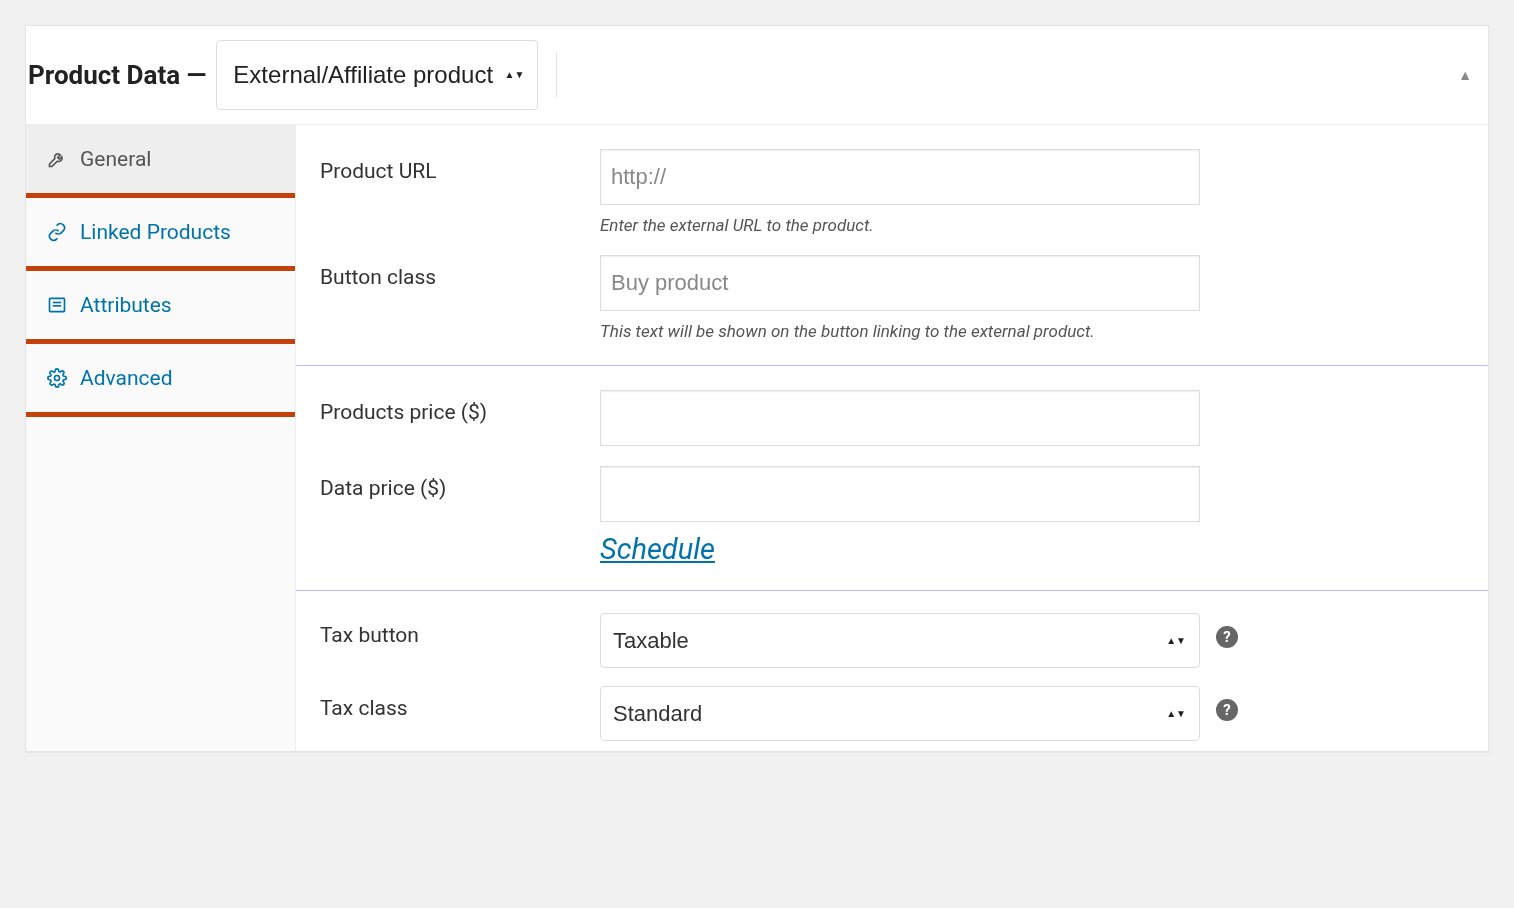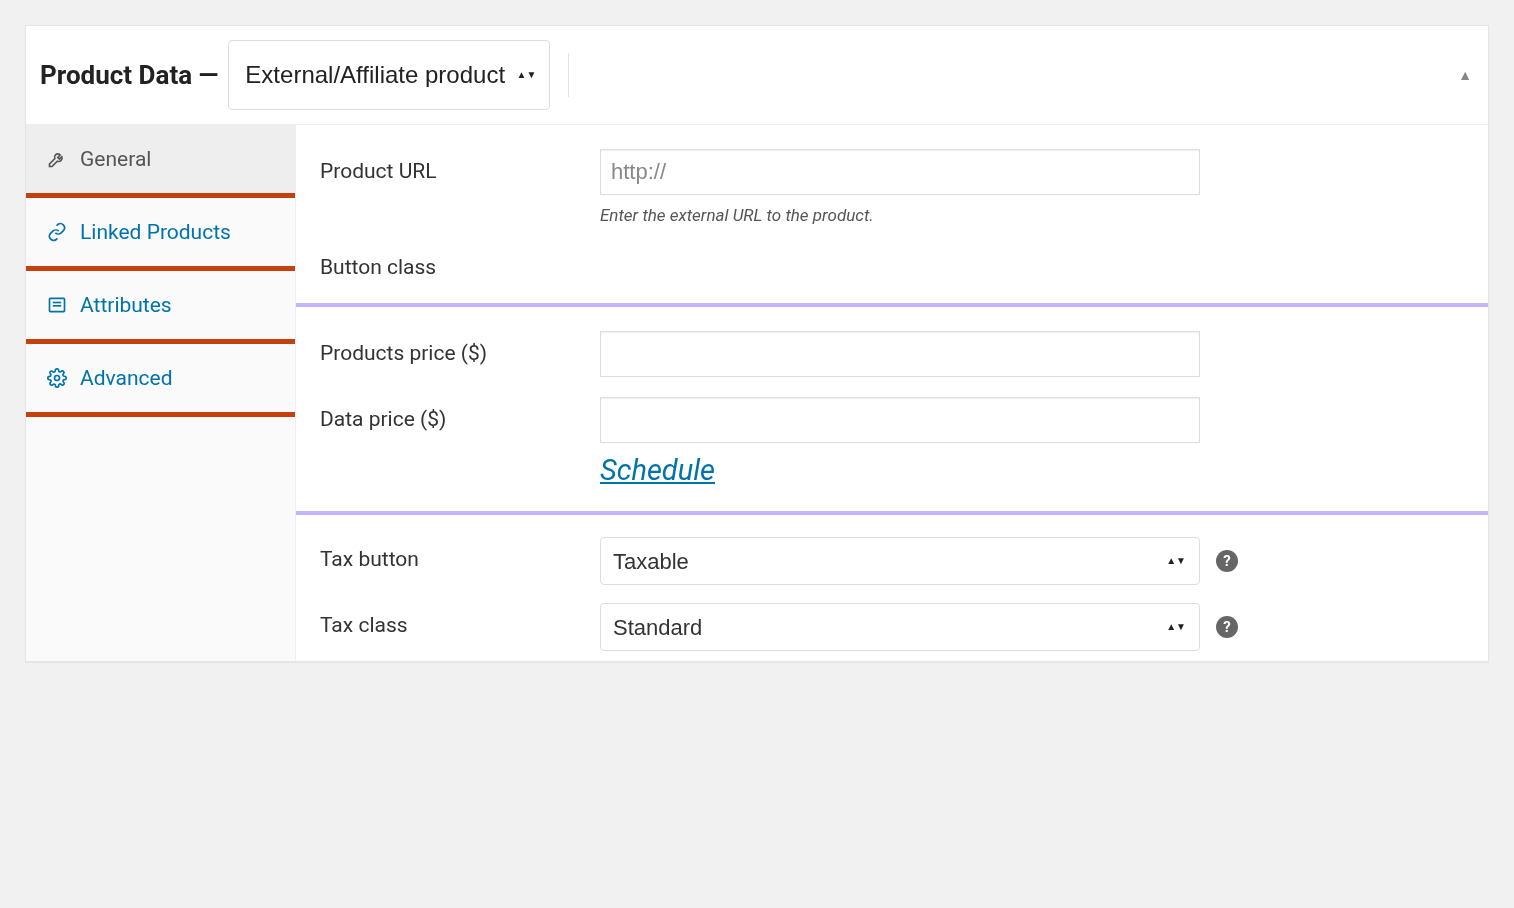--- a/index.html
+++ b/index.html
@@ -12,21 +12,21 @@
     color: #333;
   }
   .postbox {
     background: #fff;
     border: 1px solid #e5e5e5;
     box-shadow: 0 1px 1px rgba(0,0,0,0.04);
   }
   .postbox-header {
     display: flex;
     align-items: center;
-    padding: 14px 18px 14px 14px;
+    padding: 14px 18px 14px 2px;
     position: relative;
     border-bottom: 1px solid #eee;
   }
   .postbox-title {
     font-size: 26px;
     font-weight: 700;
     color: #222;
     margin-right: 6px;
   }
   .type-select {
@@ -105,21 +105,21 @@
   ul.tabs .tab-icon {
     width: 22px;
     display: inline-flex;
     justify-content: center;
     color: inherit;
   }
   .content {
     flex: 1;
   }
   .options-group {
-    border-bottom: 4px solid #c4b5fd;
+    border-bottom: 1px solid #c4b5fd;
     padding: 4px 0 24px 0;
   }
   .options-group:last-child { border-bottom: none; padding-bottom: 10px;}
   .form-field {
     display: flex;
     align-items: flex-start;
     padding: 20px 24px 0 24px;
   }
   .form-field.tight { padding-top: 18px; }
   .form-field label {
@@ -129,21 +129,21 @@
     padding-top: 10px;
     flex-shrink: 0;
   }
   .field-col { flex: 1; max-width: 620px; }
   .form-field input.text,
   .form-field .select-wrap {
     width: 600px;
     max-width: 100%;
   }
   .form-field input.text {
-    height: 46px;
+    height: 56px;
     font-size: 22px;
     padding: 6px 10px;
     border: 1px solid #ddd;
     background: #fff;
     box-shadow: inset 0 1px 2px rgba(0,0,0,0.07);
     color: #333;
   }
   .form-field input.text::placeholder { color: #888; }
   .description {
     font-size: 17px;
@@ -158,21 +158,21 @@
     text-decoration: underline;
     display: inline-block;
     margin-top: 10px;
     cursor: pointer;
   }
   .select-wrap { position: relative; display: inline-block; }
   .select-wrap select {
     -webkit-appearance: none;
     appearance: none;
     width: 600px;
-    height: 48px;
+    height: 55px;
     font-size: 22px;
     padding: 6px 40px 6px 12px;
     border: 1px solid #ddd;
     border-radius: 4px;
     background: #fff;
     color: #333;
   }
   .select-wrap .arrows {
     position: absolute;
     right: 14px;
@@ -273,20 +273,24 @@
       <div class="options-group">
         <div class="form-field">
           <label>Product URL</label>
           <div class="field-col">
             <input class="text" type="text" placeholder="http://" style="">
             <p class="description">Enter the external URL to the product.</p>
           </div>
         </div>
         <div class="form-field">
           <label>Button class</label>
+          <div class="field-col">
+            <input class="text" type="text" placeholder="Buy product" style="">
+            <p class="description">This text will be shown on the button linking to the external product.</p>
+          </div>
         </div>
       </div>
 
       <div class="options-group">
         <div class="form-field">
           <label>Products price ($)</label>
           <div class="field-col">
             <input class="text" type="text" value="" style="">
           </div>
         </div>

